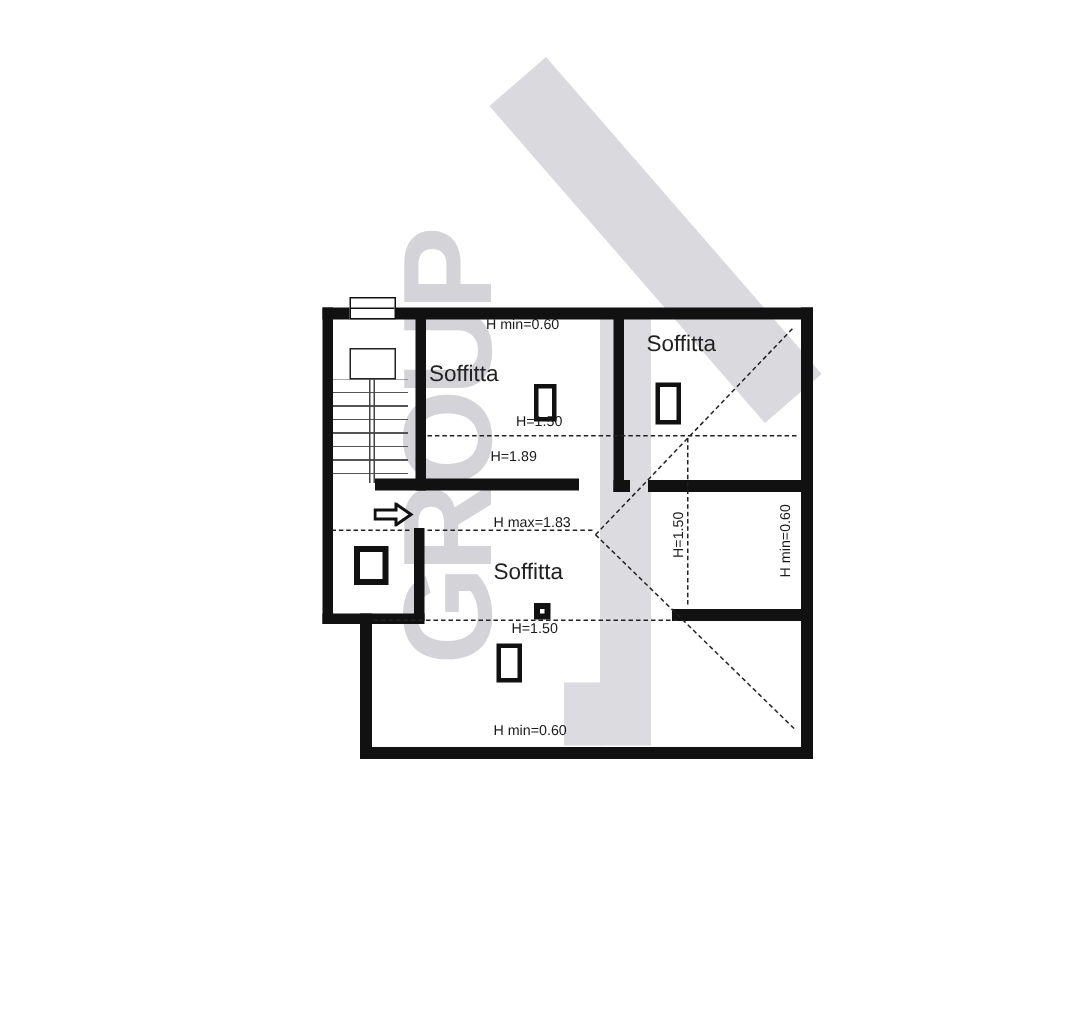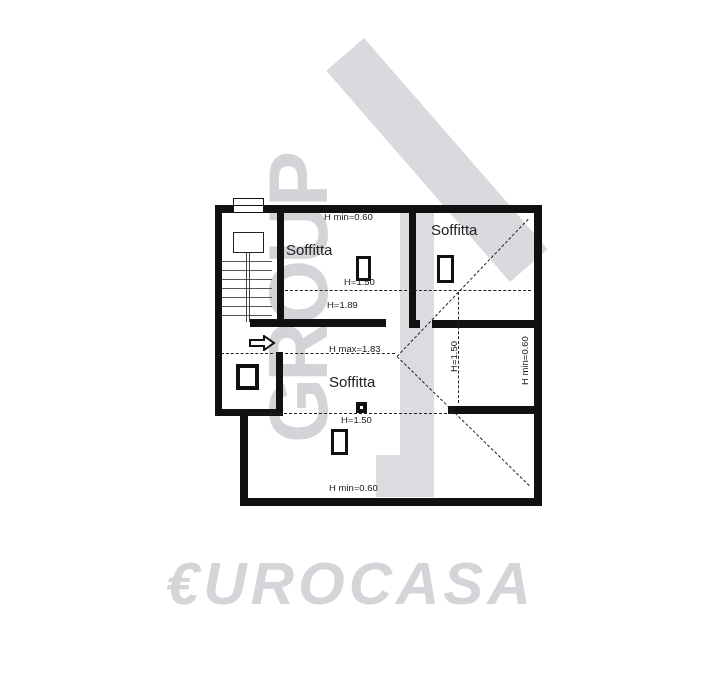--- a/index.html
+++ b/index.html
@@ -56,21 +56,20 @@
 </style>
 </head>
 <body>
 
 <div id="stage">
 
   <div class="abs wm" id="wm-group">GROUP</div>
   <div class="abs wm" id="wm-band"></div>
   <div class="abs wm" id="wm-bar"></div>
   <div class="abs wm" id="wm-bar-foot"></div>
-  <div class="abs wm" id="wm-logo">€UROCASA</div>
 
   <div class="wall" style="left:215px;top:205px;width:327px;height:8px;"></div>
   <div class="wall" style="left:534px;top:205px;width:8px;height:301px;"></div>
   <div class="wall" style="left:240px;top:498px;width:302px;height:8px;"></div>
   <div class="wall" style="left:215px;top:205px;width:7px;height:211px;"></div>
   <div class="wall" style="left:215px;top:409px;width:68px;height:7px;"></div>
   <div class="wall" style="left:240px;top:409px;width:8px;height:96px;"></div>
 
   <div class="wall" style="left:277px;top:212px;width:7px;height:115px;"></div>
   <div class="wall" style="left:250px;top:319px;width:136px;height:8px;"></div>

